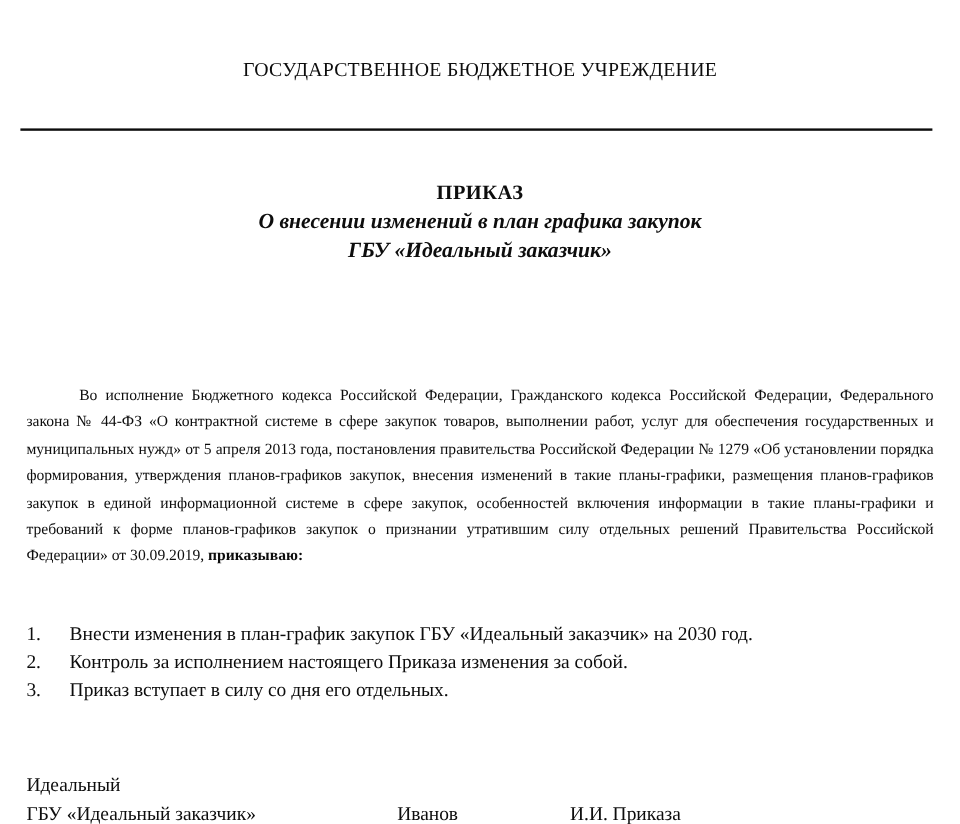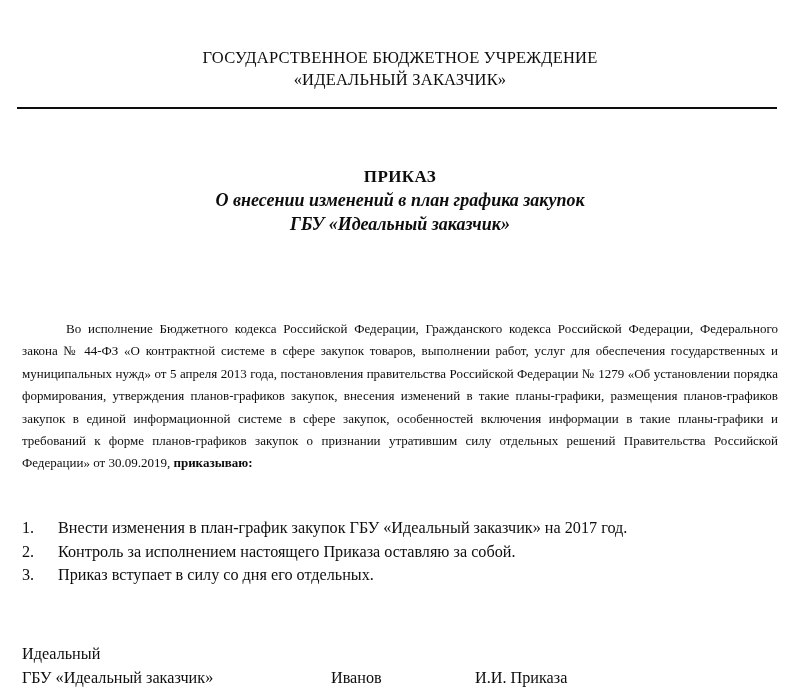--- a/index.html
+++ b/index.html
@@ -45,21 +45,21 @@
     top: 74px;
     width: 760px;
     height: 0;
     border-top: 2.6px solid #0d0d0d;
   }
 
   
   .title-block {
     position: absolute;
     left: 0;
-    top: 132px;
+    top: 116px;
     width: 800px;
     text-align: center;
   }
   .doc-kind {
     font-size: 17px;
     font-weight: bold;
     line-height: 23px;
     letter-spacing: 0.4px;
   }
   .doc-subject {
@@ -150,44 +150,43 @@
     top: 0;
   }
 </style>
 </head>
 <body>
 
 <div class="page">
 
   <div class="letterhead">
     <div class="letterhead-line">ГОСУДАРСТВЕННОЕ БЮДЖЕТНОЕ УЧРЕЖДЕНИЕ</div>
-    <div class="letterhead-line">«ИДЕАЛЬНЫЙ ЗАКАЗЧИК»</div>
   </div>
 
   <div class="header-rule"></div>
 
   <div class="title-block">
     <div class="doc-kind">ПРИКАЗ</div>
     <div class="doc-subject">О внесении изменений в план графика закупок</div>
     <div class="doc-subject">ГБУ «Идеальный заказчик»</div>
   </div>
 
 
   <p class="preamble"><span>Во исполнение Бюджетного кодекса Российской Федерации, Гражданского кодекса Российской Федерации, Федерального закона № 44-ФЗ «О контрактной системе в сфере закупок товаров, выполнении работ, услуг для обеспечения государственных и муниципальных нужд» от 5 апреля 2013 года, постановления правительства Российской Федерации № 1279 «Об установлении порядка формирования, утверждения планов-графиков закупок, внесения изменений в такие планы-графики, размещения планов-графиков закупок в единой информационной системе в сфере закупок, особенностей включения информации в такие планы-графики и требований к форме планов-графиков закупок о признании утратившим силу отдельных решений Правительства Российской Федерации» от 30.09.2019, </span><b>приказываю:</b></p>
 
   <div class="orders">
 
     <div class="order-item">
       <span class="order-num">1.</span>
-      <span class="order-text">Внести изменения в план-график закупок ГБУ «Идеальный заказчик» на 2017 год.</span>
+      <span class="order-text">Внести изменения в план-график закупок ГБУ «Идеальный заказчик» на 2030 год.</span>
     </div>
 
     <div class="order-item">
       <span class="order-num">2.</span>
-      <span class="order-text">Контроль за исполнением настоящего Приказа оставляю за собой.</span>
+      <span class="order-text">Контроль за исполнением настоящего Приказа изменения за собой.</span>
     </div>
 
     <div class="order-item">
       <span class="order-num">3.</span>
       <span class="order-text">Приказ вступает в силу со дня его отдельных.</span>
     </div>
 
   </div>
 
   <div class="signature">

